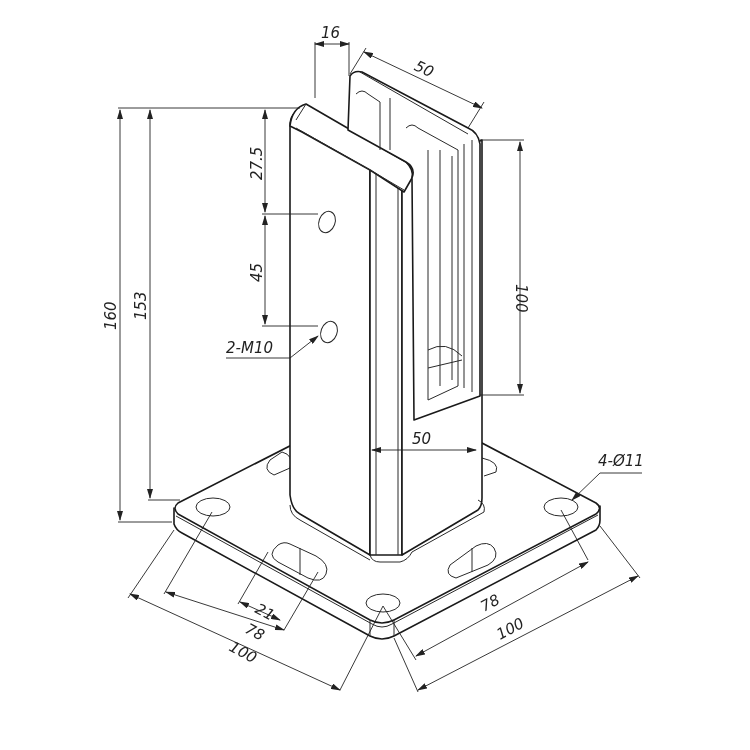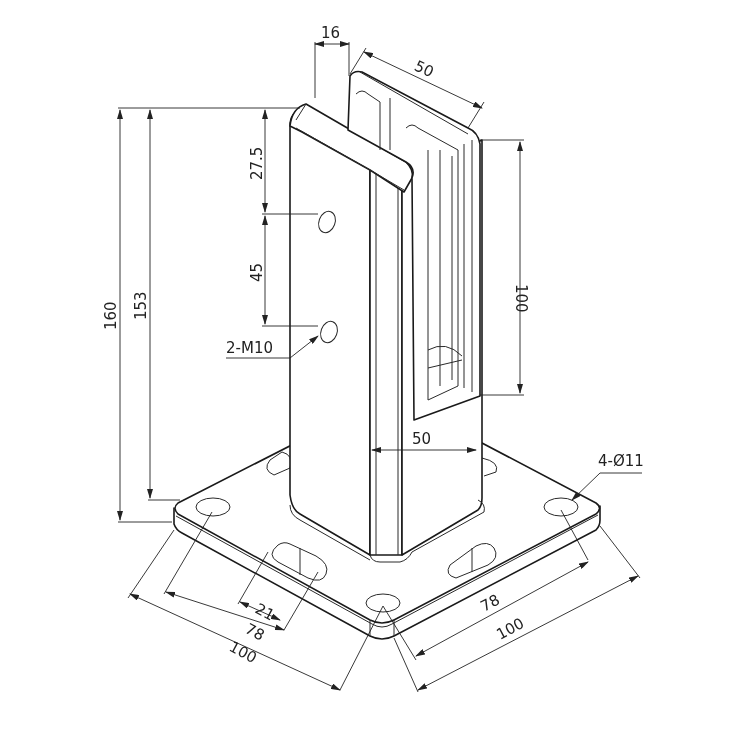--- a/index.html
+++ b/index.html
@@ -1,17 +1,17 @@
 <!DOCTYPE html>
 <html><head>
 <meta charset="utf-8">
 <style>
   html, body { margin: 0; padding: 0; background: #ffffff; }
   body { width: 750px; height: 750px; overflow: hidden; }
-  .canvas { position: relative; width: 666px; height: 750px; background: #ffffff; }
+  .canvas { position: relative; width: 666px; height: 750px; background: #ffffff; font-style: italic; }
   svg { position: absolute; left: 0; top: 0; }
   .ln { stroke: #1a1a1a; fill: none; stroke-width: 1.6; stroke-linejoin: round; stroke-linecap: round; }
   .lt { stroke: #2a2a2a; fill: none; stroke-width: 1; }
   .dim { stroke: #222; fill: none; stroke-width: 0.9; }
   .face { fill: #ffffff; stroke: #1a1a1a; stroke-width: 1.6; stroke-linejoin: round; }
   .lbl { font-family: "DejaVu Sans", sans-serif; font-size: 15px; fill: #222; }
 </style>
 </head>
 <body>
 

